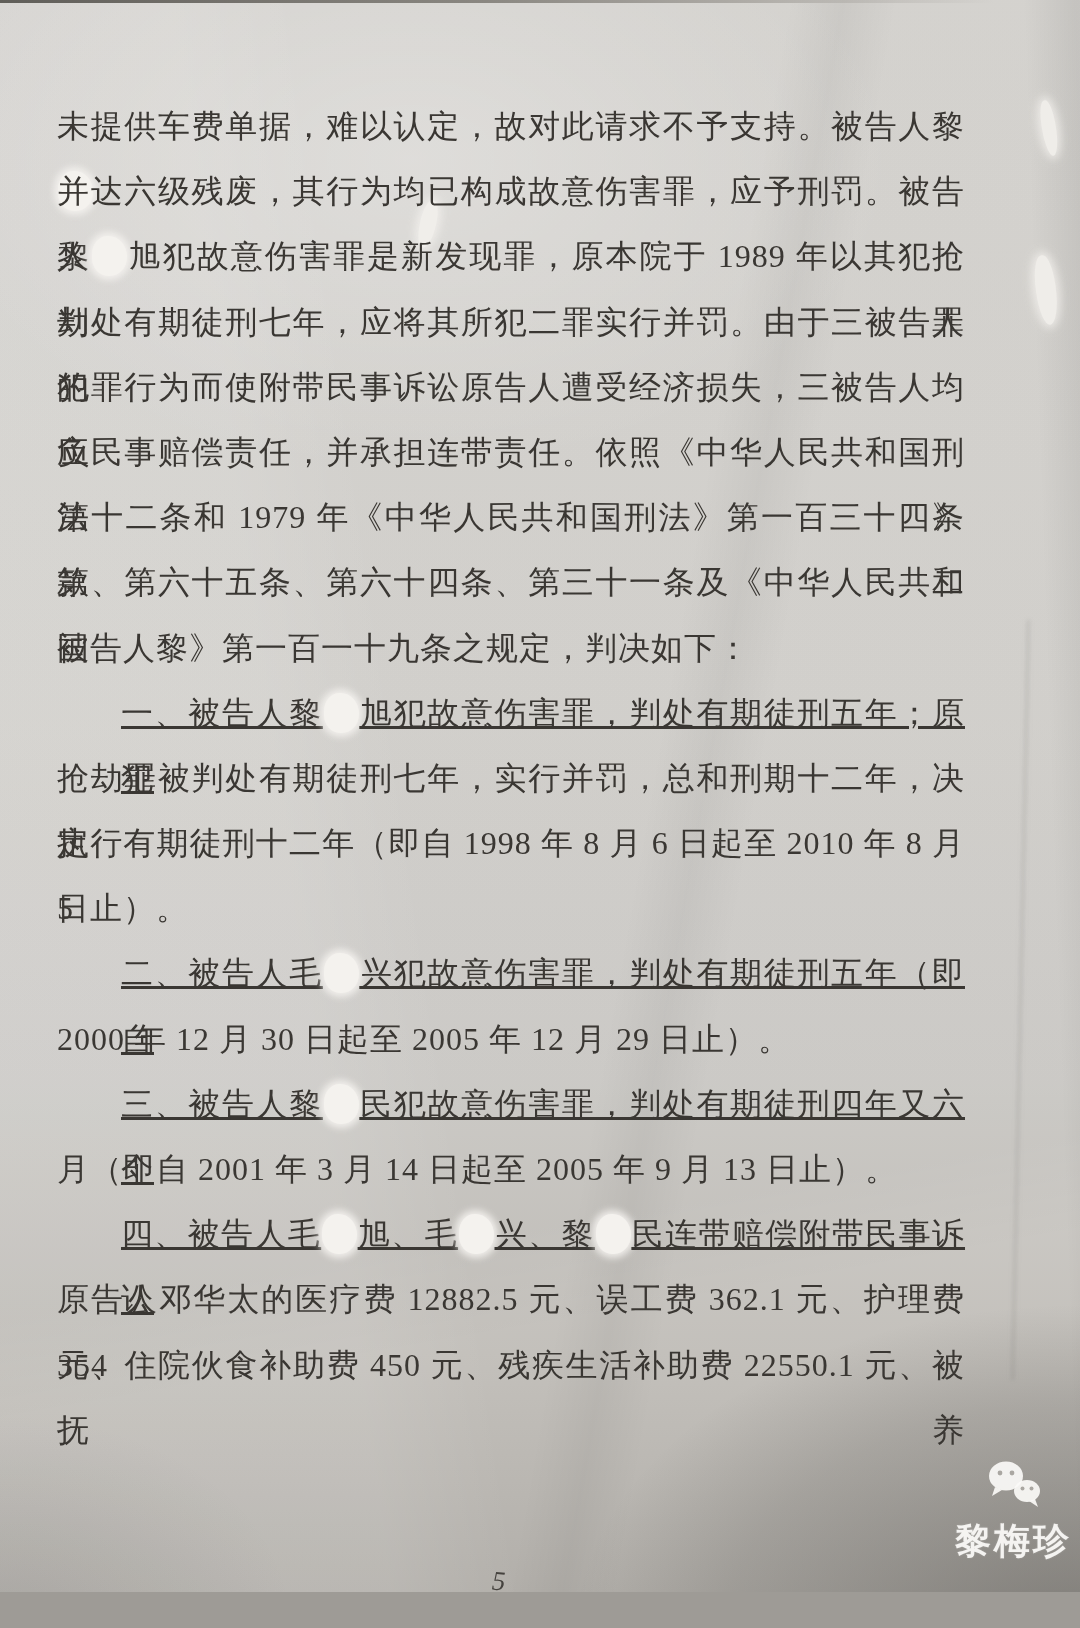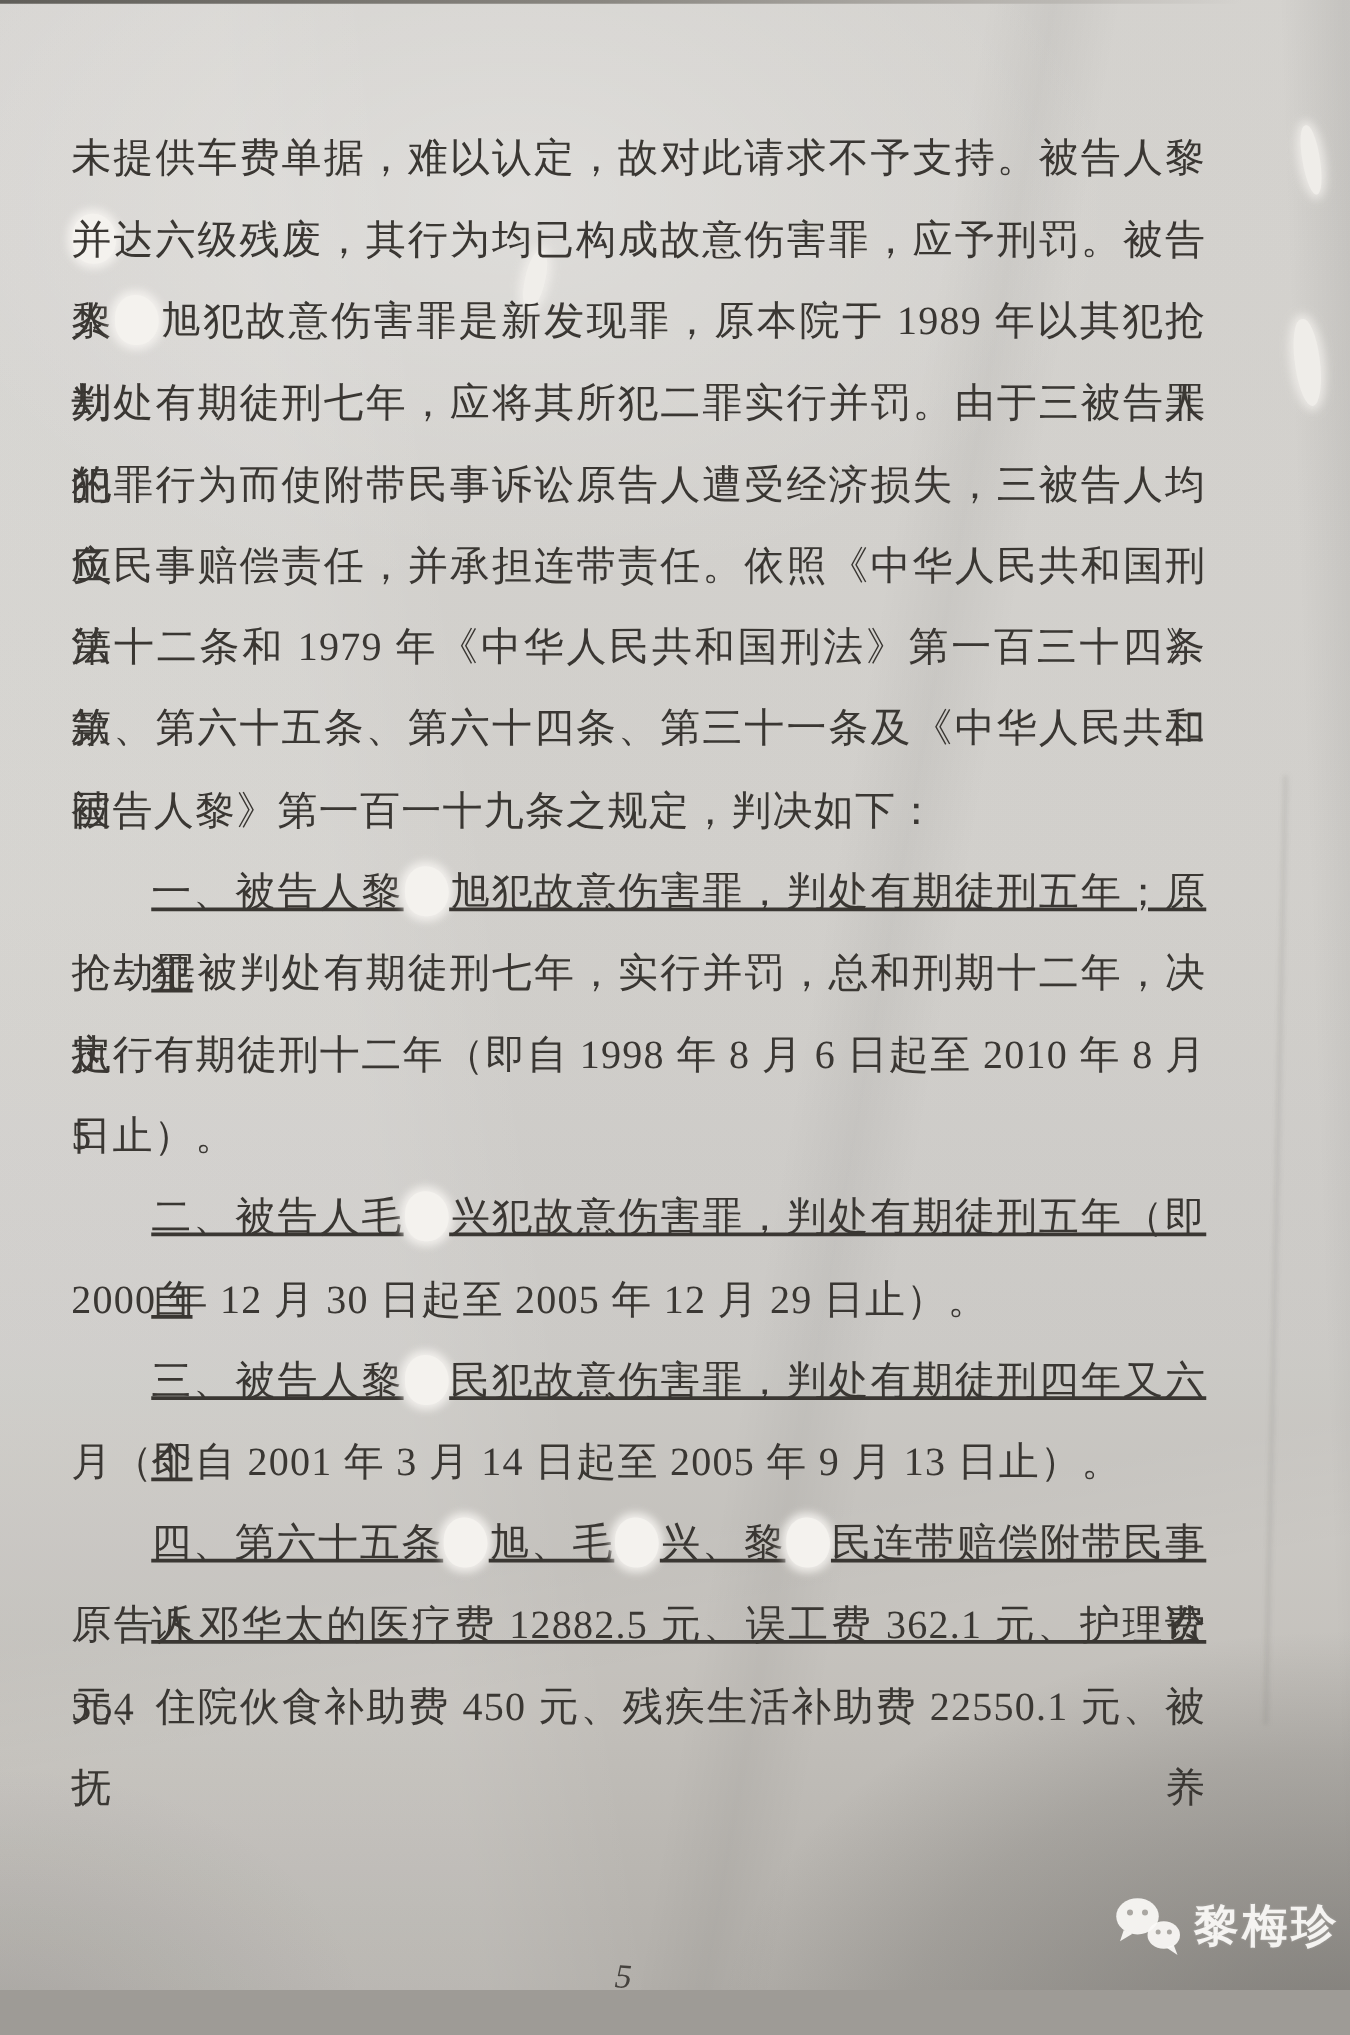--- a/index.html
+++ b/index.html
@@ -61,20 +61,21 @@
     vertical-align:-0.28em;margin:0 0.02em;
   }
   .page-number{
     position:absolute;left:492px;top:1566px;
     font-size:27px;color:#45423e;transform:skewX(-8deg) rotate(4deg);
   }
   .watermark{
     position:absolute;right:8px;bottom:26px;
     display:flex;align-items:center;gap:8px;
     color:rgba(251,250,247,0.92);
+    flex-direction:column;
   }
   .watermark .wm-text{
     font-size:36px;letter-spacing:3px;font-weight:bold;
     text-shadow:0 0 2px rgba(255,255,255,0.25);
   }
   .wm-icon{width:58px;height:50px;display:block;}
 </style>
 </head>
 <body>
 
@@ -97,21 +98,21 @@
       <div class="line fill"><span>款、第六十五条、第六十四条、第三十一条及《中华人民共和国</span></div>
       <div class="line"><span>被告人黎》第一百一十九条之规定，判决如下：</span></div>
       <div class="line indent fill"><span>一、被告人黎</span><span class="redact"></span><span>旭犯故意伤害罪，判处有期徒刑五年；原犯</span></div>
       <div class="line fill"><span>抢劫罪被判处有期徒刑七年，实行并罚，总和刑期十二年，决定</span></div>
       <div class="line fill"><span>执行有期徒刑十二年（即自 1998 年 8 月 6 日起至 2010 年 8 月 5</span></div>
       <div class="line"><span>日止）。</span></div>
       <div class="line indent fill"><span>二、被告人毛</span><span class="redact"></span><span>兴犯故意伤害罪，判处有期徒刑五年（即自</span></div>
       <div class="line"><span>2000 年 12 月 30 日起至 2005 年 12 月 29 日止）。</span></div>
       <div class="line indent fill"><span>三、被告人黎</span><span class="redact"></span><span>民犯故意伤害罪，判处有期徒刑四年又六个</span></div>
       <div class="line"><span>月（即自 2001 年 3 月 14 日起至 2005 年 9 月 13 日止）。</span></div>
-      <div class="line indent fill"><span>四、第六十五条</span><span class="redact"></span><span>旭、毛</span><span class="redact"></span><span>兴、黎</span><span class="redact"></span><span>民连带赔偿附带民事诉讼</span></div>
+      <div class="line indent fill"><span>四、被告人毛</span><span class="redact"></span><span>旭、毛</span><span class="redact"></span><span>兴、黎</span><span class="redact"></span><span>民连带赔偿附带民事诉讼</span></div>
       <div class="line fill"><span>原告人邓华太的医疗费 12882.5 元、误工费 362.1 元、护理费 354</span></div>
       <div class="line fill"><span>元、住院伙食补助费 450 元、残疾生活补助费 22550.1 元、被抚养</span></div>
     </div>
 
   <div class="page-number">5</div>
 
   <div class="watermark">
     <svg class="wm-icon" viewBox="0 0 58 50" xmlns="http://www.w3.org/2000/svg">
       <g fill="rgba(251,250,247,0.92)">
         <ellipse cx="21" cy="17" rx="17" ry="14.5"></ellipse>

